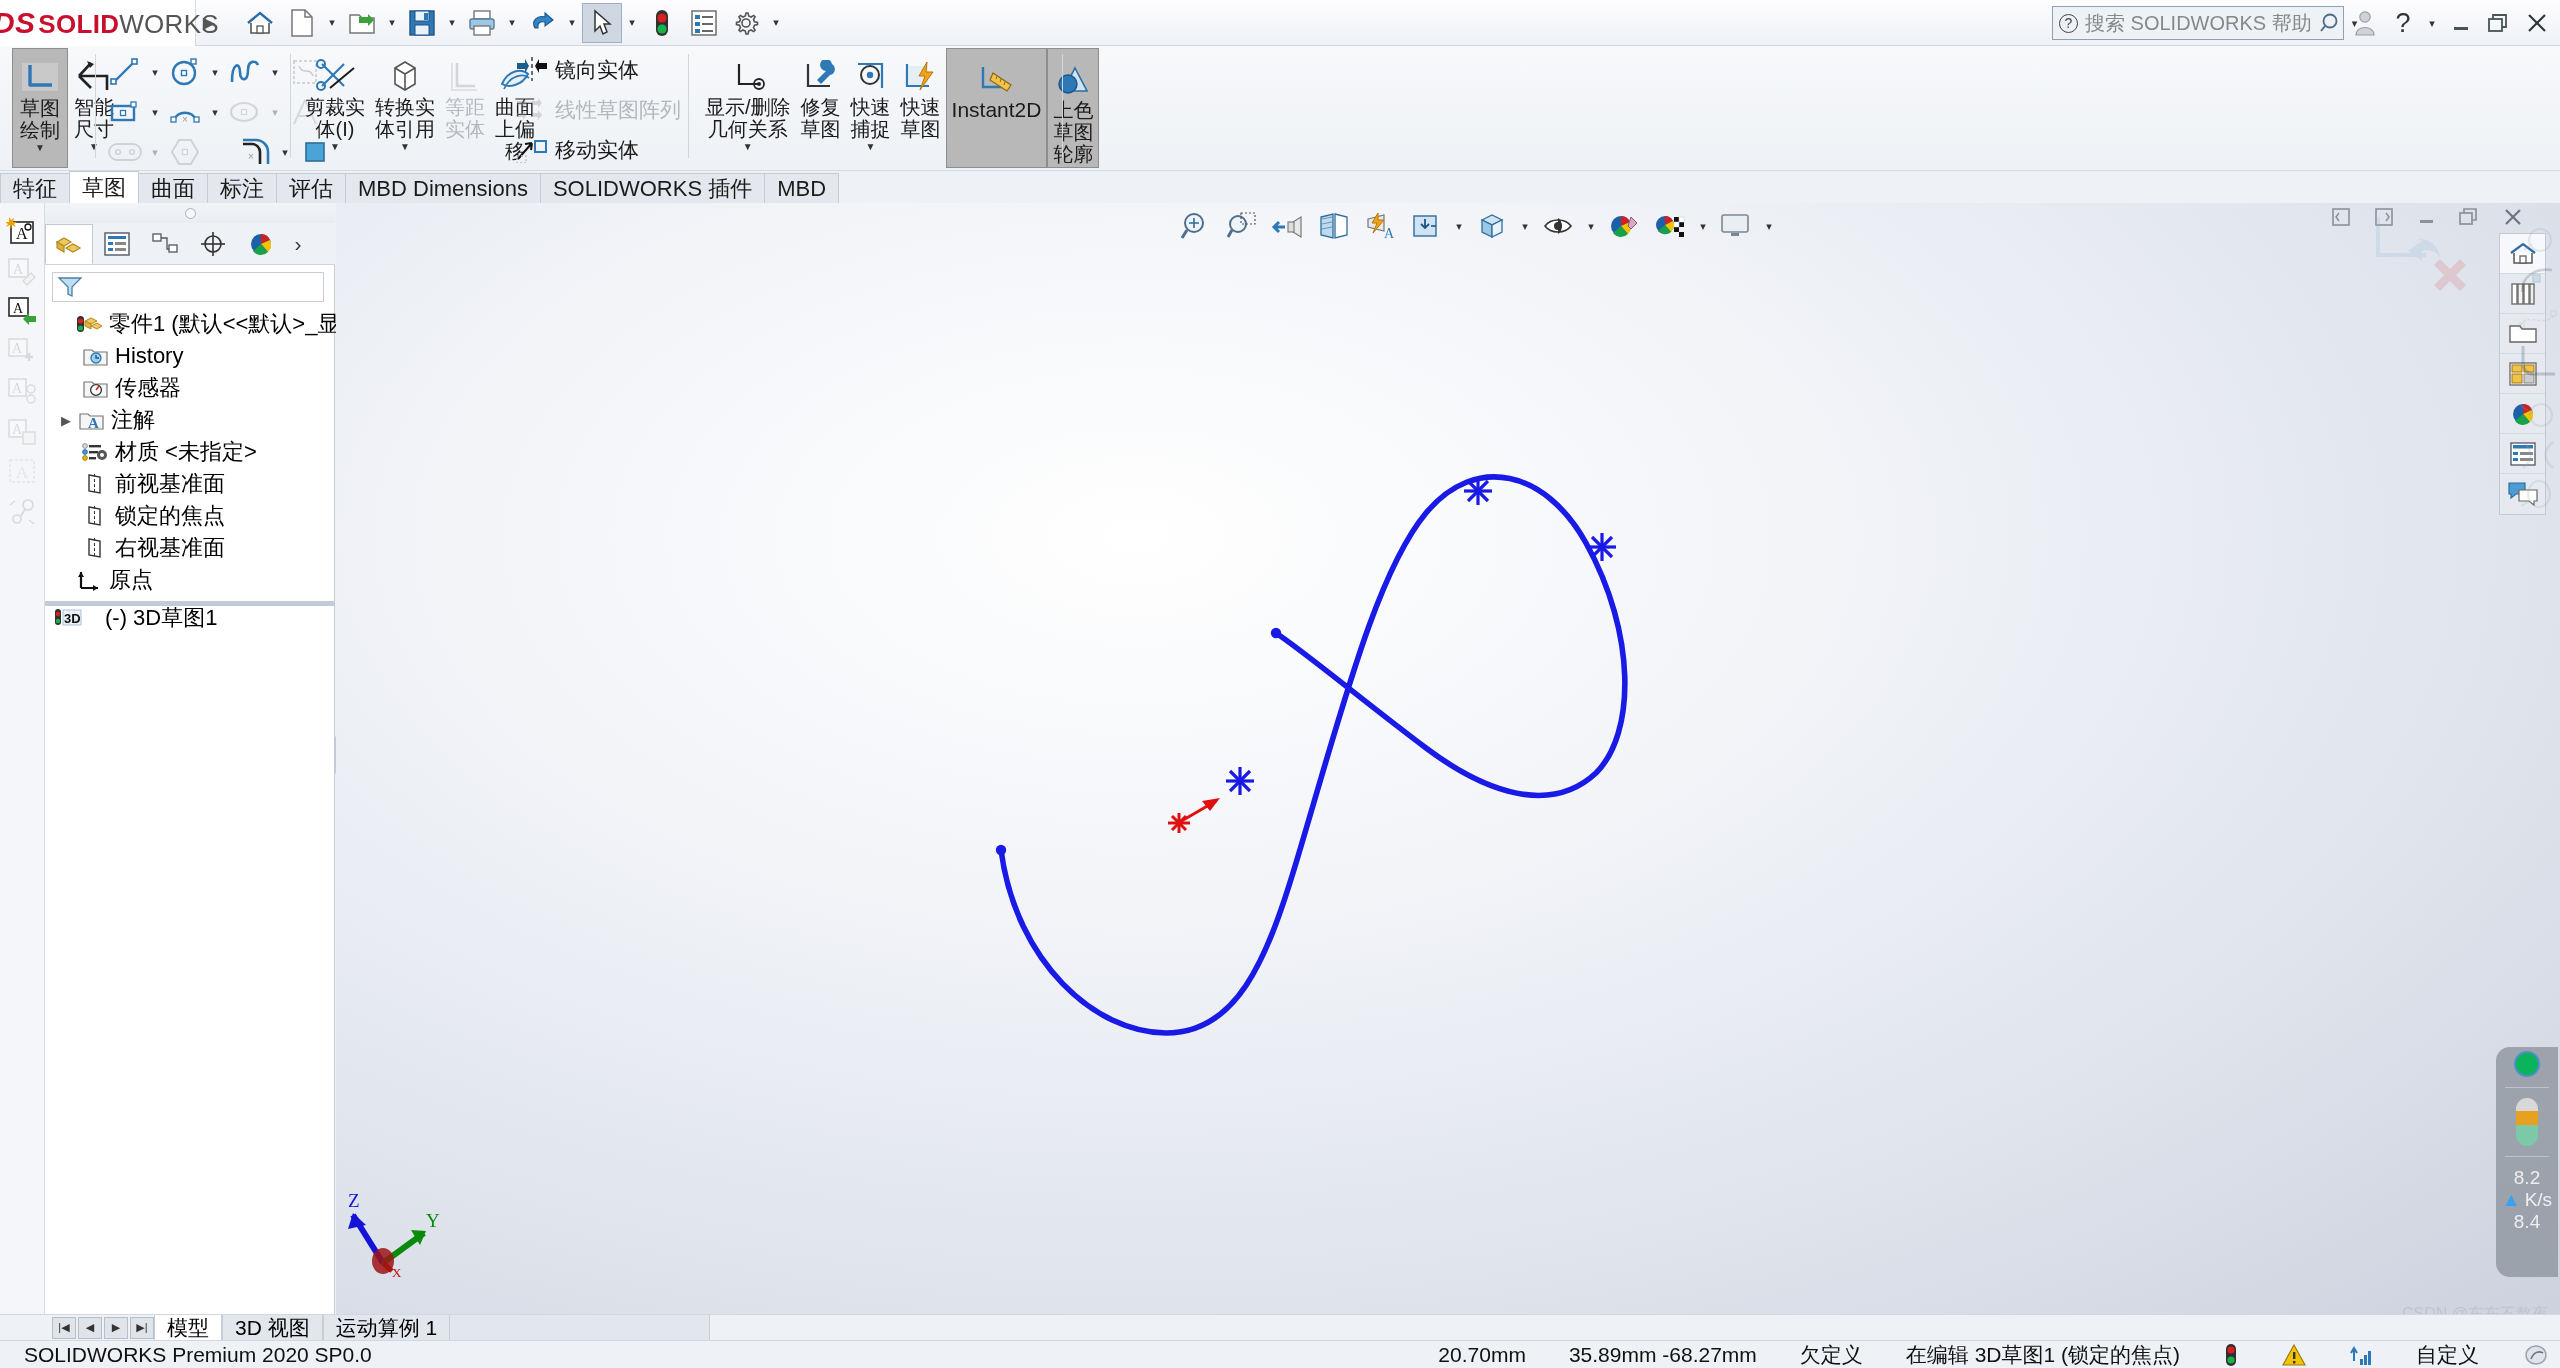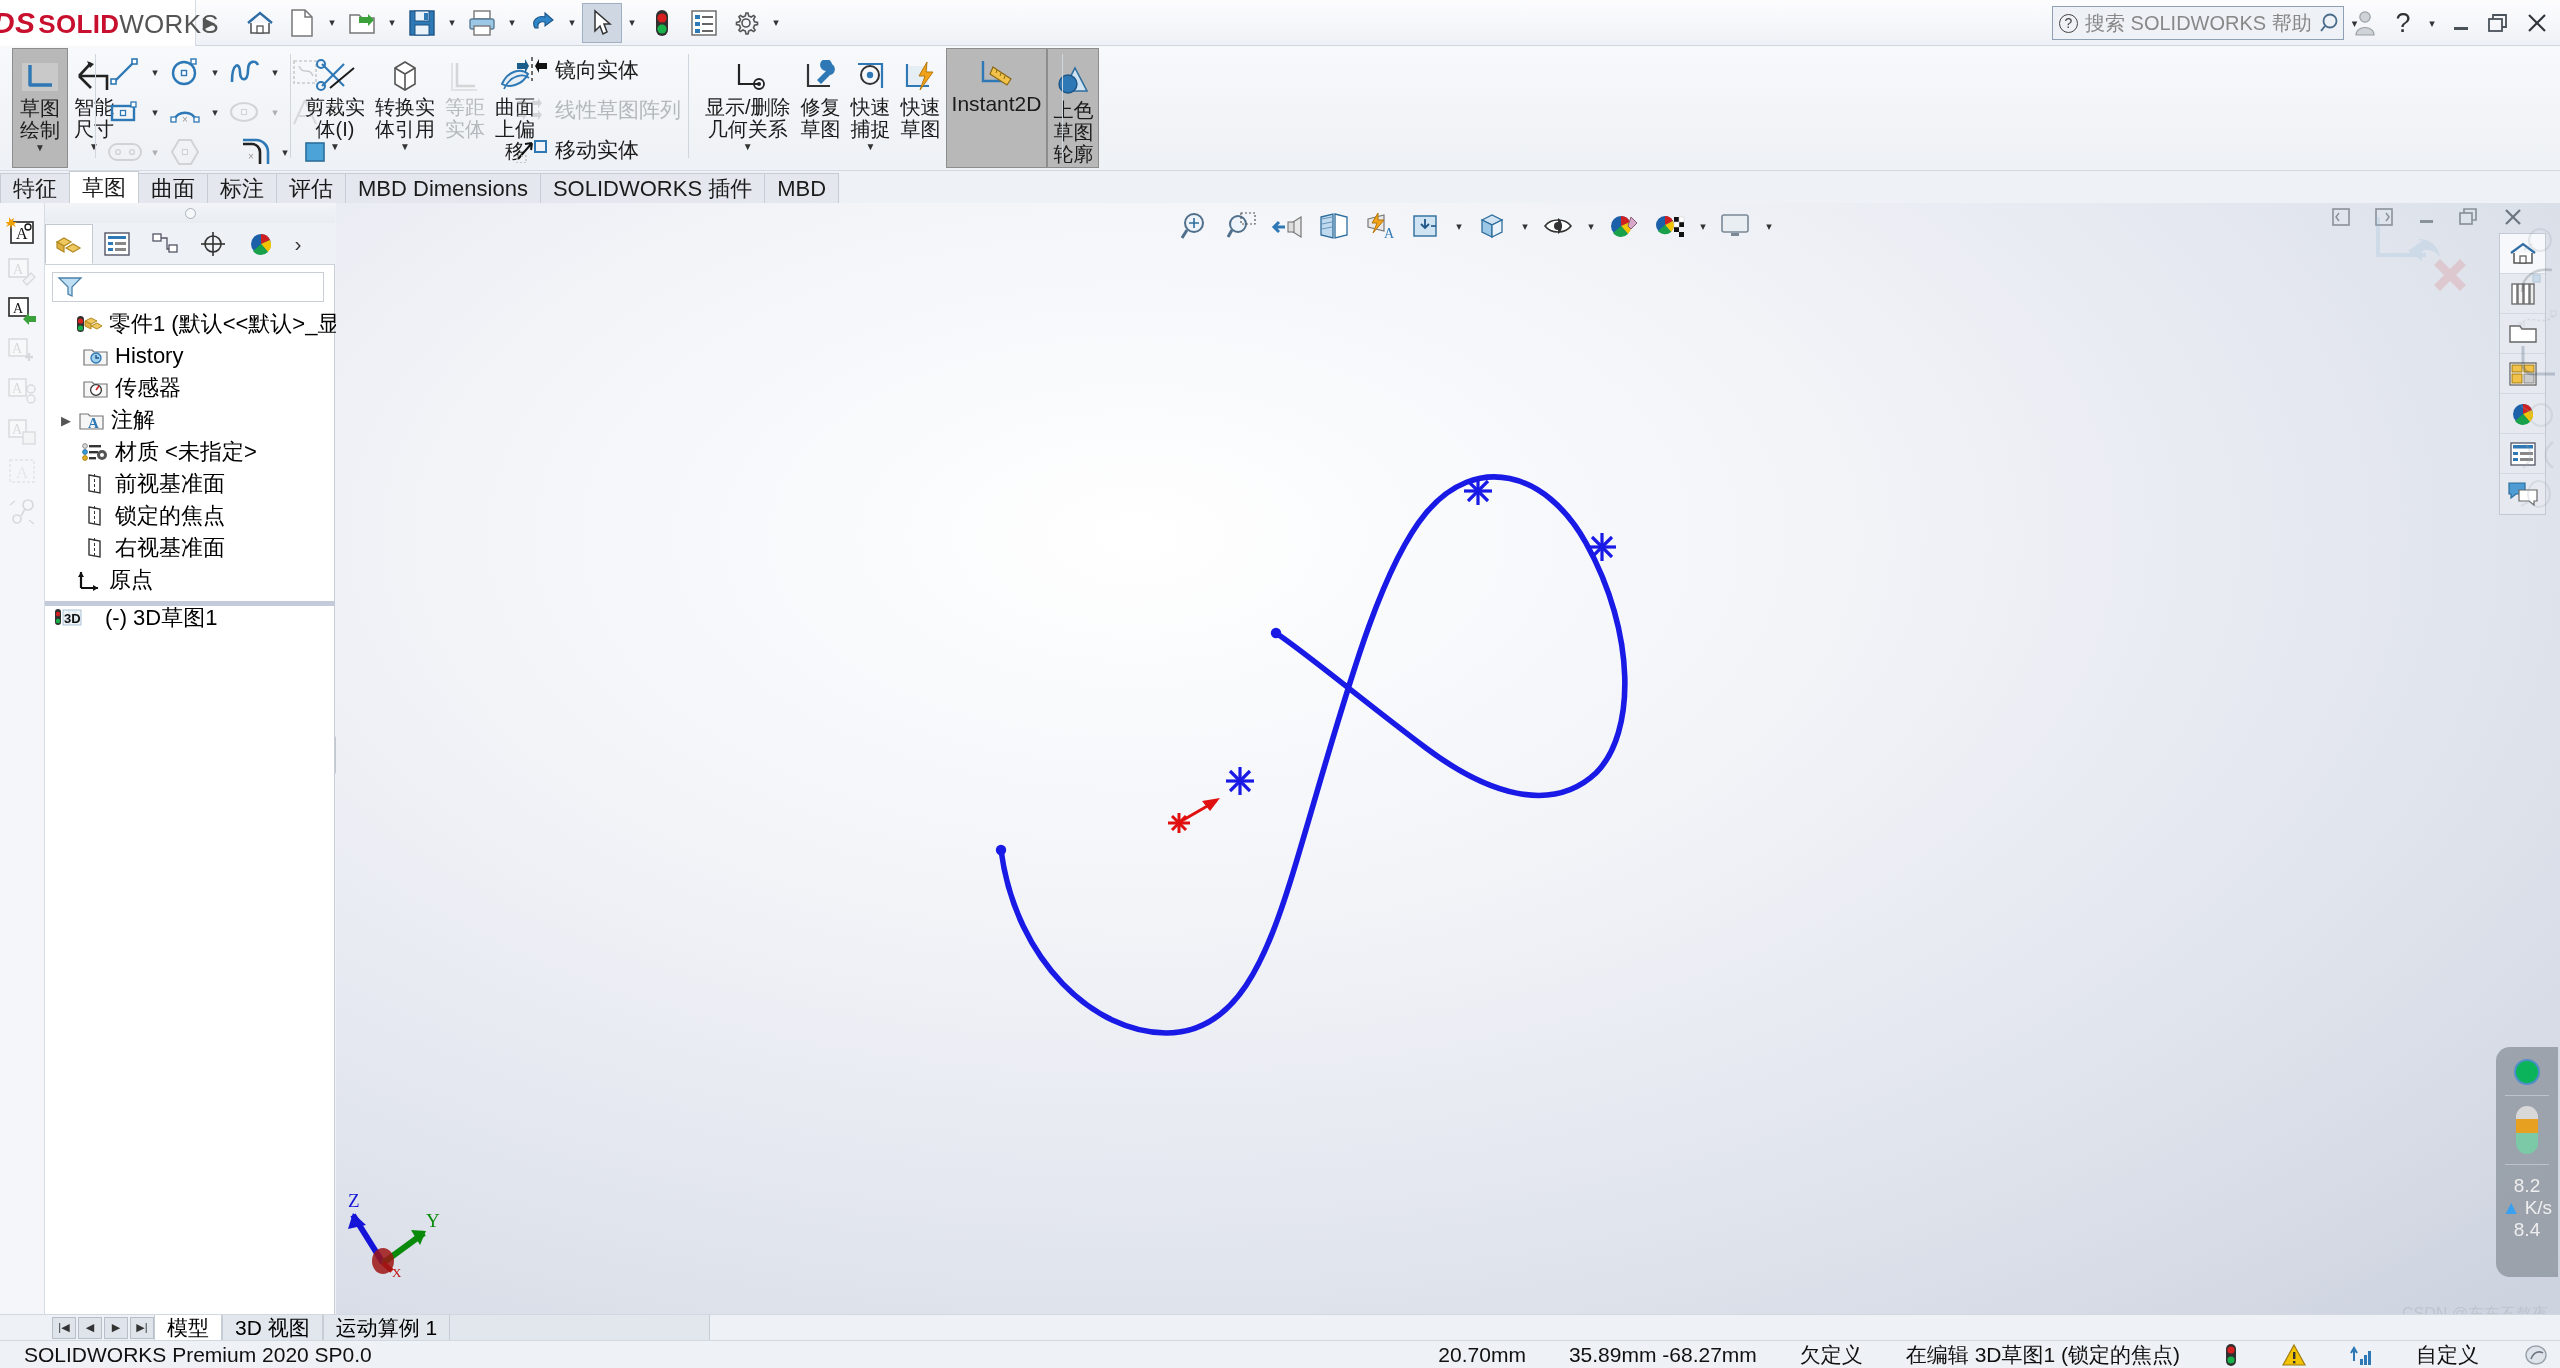--- a/index.html
+++ b/index.html
@@ -161,21 +161,21 @@
   }
   .rghost div{ height:40px; display:flex;align-items:center;justify-content:center;}
 
   .confirm{ position:absolute; right:72px; top:12px; opacity:.22; }
 
   .triad{ position:absolute; left:-8px; bottom:20px; }
 
   .netw{
     position:absolute; right:2px; bottom:38px; width:62px; height:230px;
     background:rgba(140,148,156,.78); border-radius:14px 0 0 14px;
-    display:flex; flex-direction:column; align-items:center; padding-top:12px;
+    display:flex; flex-direction:column; align-items:center; padding-top:4px;
     color:#fff; font-size:21px;
   }
   .netw .grn{ width:26px;height:26px;border-radius:50%;background:#0bb45a;border:2px solid #4f8ec9;}
   .netw hr{ width:44px;border:none;border-top:1px solid rgba(255,255,255,.35); margin:10px 0;}
   .netw .bat{ width:22px;height:48px;border-radius:11px;background:linear-gradient(#d8d8d8 0 28%, #e8a020 28% 56%, #7bc9a6 56% 100%);}
   .netw .sp{ font-size:19px; color:#eee; display:flex; align-items:center; gap:4px;}
 
   .watermark{
     position:absolute; right:12px; bottom:-10px; color:#b9bfc8; font-size:16px;
     opacity:.75; white-space:nowrap;margin-left:28px;
@@ -590,21 +590,21 @@
         <div class="ic">
           <svg width="40" height="34" viewBox="0 0 40 34">
             <path d="M6 4 L6 26 L28 26" fill="none" stroke="#2e78b5" stroke-width="2.2"></path>
             <rect x="7" y="6" width="20" height="19" fill="#dfe9f2" opacity=".7"></rect>
             <path d="M26 2 L18 16 L24 16 L19 30 L32 12 L25 12 Z" fill="#f2a31a" stroke="#b5760a" stroke-width="1"></path>
           </svg>
         </div>
         <div class="lb">快速
 草图</div>
       </div>
-      <div class="rbtn on" style="padding-top:0;min-width:96px">
+      <div class="rbtn on" style="padding-top:6px;min-width:96px">
         <div class="ic">
           <svg width="40" height="34" viewBox="0 0 40 34">
             <path d="M6 4 L6 24 L26 24" fill="none" stroke="#2e78b5" stroke-width="2.4"></path>
             <path d="M16 10 L34 22 L30 28 L13 17 Z" fill="#f2c14a" stroke="#8a6a15" stroke-width="1.2"></path>
             <path d="M20 13 L19 16 M24 16 L23 19 M28 19 L27 22" stroke="#8a6a15" stroke-width="1"></path>
           </svg>
         </div>
         <div class="lb" style="font-size:21px">Instant2D</div>
       </div>
       <div class="rbtn on" style="padding-top:6px">

